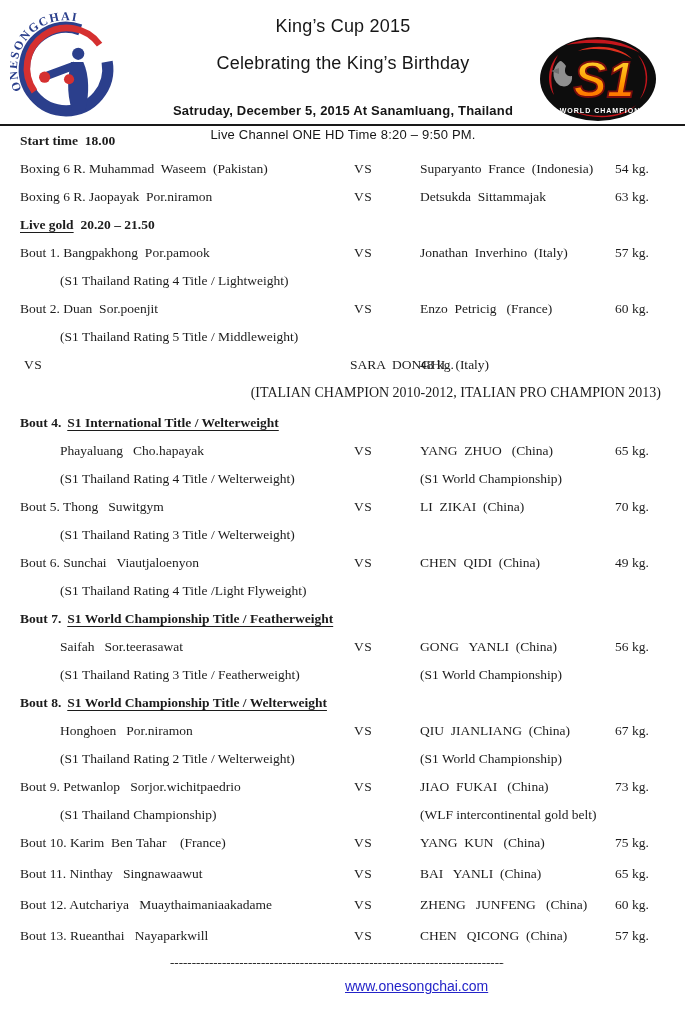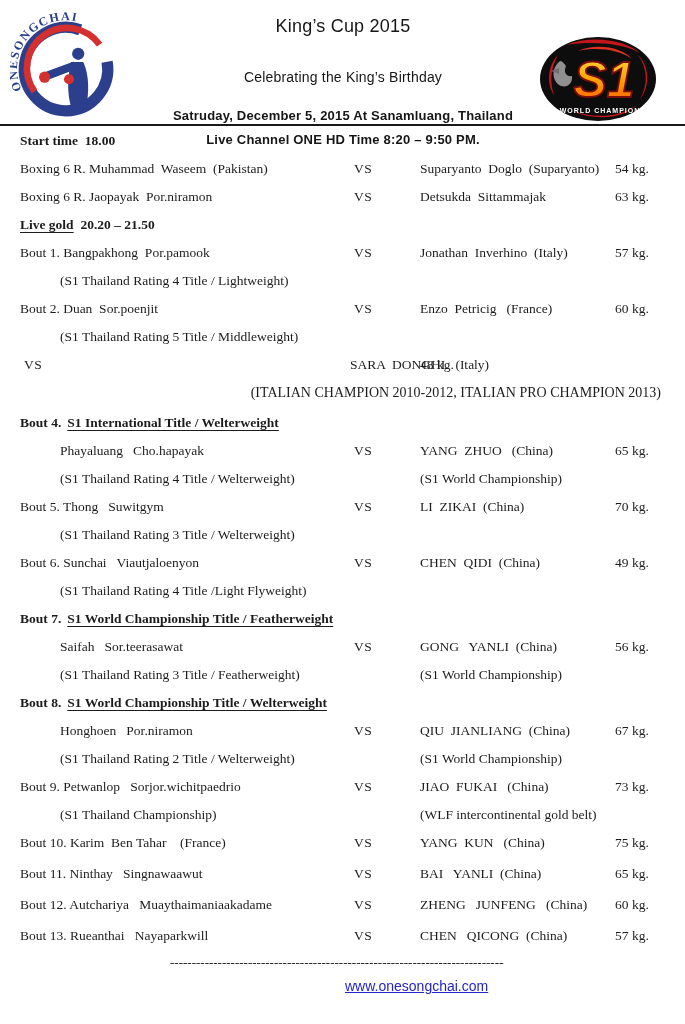--- a/index.html
+++ b/index.html
@@ -5,23 +5,23 @@
   html,body{margin:0;padding:0;background:#ffffff;}
   .page{position:relative;width:685px;height:1024px;background:#fff;overflow:hidden;
         font-family:"Liberation Serif",serif;color:#1c1c1c;}
   
   .header{position:relative;height:125px;}
   .logo-left{position:absolute;left:10px;top:8px;width:112px;height:114px;}
   .logo-right{position:absolute;left:538px;top:35px;width:120px;height:88px;}
   .titles{position:absolute;left:123px;top:0;width:440px;text-align:center;
           font-family:"Liberation Sans",sans-serif;color:#161616;}
   .title-main{font-size:18px;font-weight:400;margin-top:16px;letter-spacing:.2px;}
-  .title-sub{font-size:14px;font-weight:400;margin-top:32px;letter-spacing:.2px;}
-  .title-date{font-size:13px;font-weight:700;margin-top:23px;letter-spacing:.2px;}
-  .title-channel{font-size:13px;font-weight:700;margin-top:9px;letter-spacing:.2px;}
+  .title-sub{font-size:18px;font-weight:400;margin-top:16px;letter-spacing:.2px;}
+  .title-date{font-size:13px;font-weight:700;margin-top:29px;letter-spacing:.2px;}
+  .title-channel{font-size:13px;font-weight:400;margin-top:9px;letter-spacing:.2px;}
   .rule{position:absolute;top:124px;left:0;width:685px;border-top:2px solid #191919;}
   
   .schedule{position:absolute;top:132px;left:0;width:685px;}
   .row{display:grid;grid-template-columns:330px 70px 195px 1fr;align-items:start;
        height:28px;padding-left:20px;font-size:13.5px;line-height:17px;}
   .schedule .row:nth-last-child(-n+4){height:31px;}
   .c-left,.c-right,.c-weight,.c-vs{white-space:pre;}
   .c-left.ind{padding-left:40px;}
   .c-vs{padding-left:4px;letter-spacing:.5px;}
   .row.section{display:block;font-weight:700;}
@@ -91,21 +91,21 @@
     </div>
   </div>
 
   <div class="rule"></div>
 
   <main class="schedule" id="schedule">
       <div class="row section"><span class="sec-label">Start time</span><span class="sec-value">  18.00</span></div>
       <div class="row match">
         <span class="c-left">Boxing 6 R. Muhammad  Waseem  (Pakistan)</span>
         <span class="c-vs">VS</span>
-        <span class="c-right">Suparyanto  Doglo  (Suparyanto)</span>
+        <span class="c-right">Suparyanto  France  (Indonesia)</span>
         <span class="c-weight">54 kg.</span>
       </div>
       <div class="row match">
         <span class="c-left">Boxing 6 R. Jaopayak  Por.niramon</span>
         <span class="c-vs">VS</span>
         <span class="c-right">Detsukda  Sittammajak</span>
         <span class="c-weight">63 kg.</span>
       </div>
       <div class="row section"><span class="sec-label u">Live gold</span><span class="sec-value">  20.20 – 21.50</span></div>
       <div class="row match">

